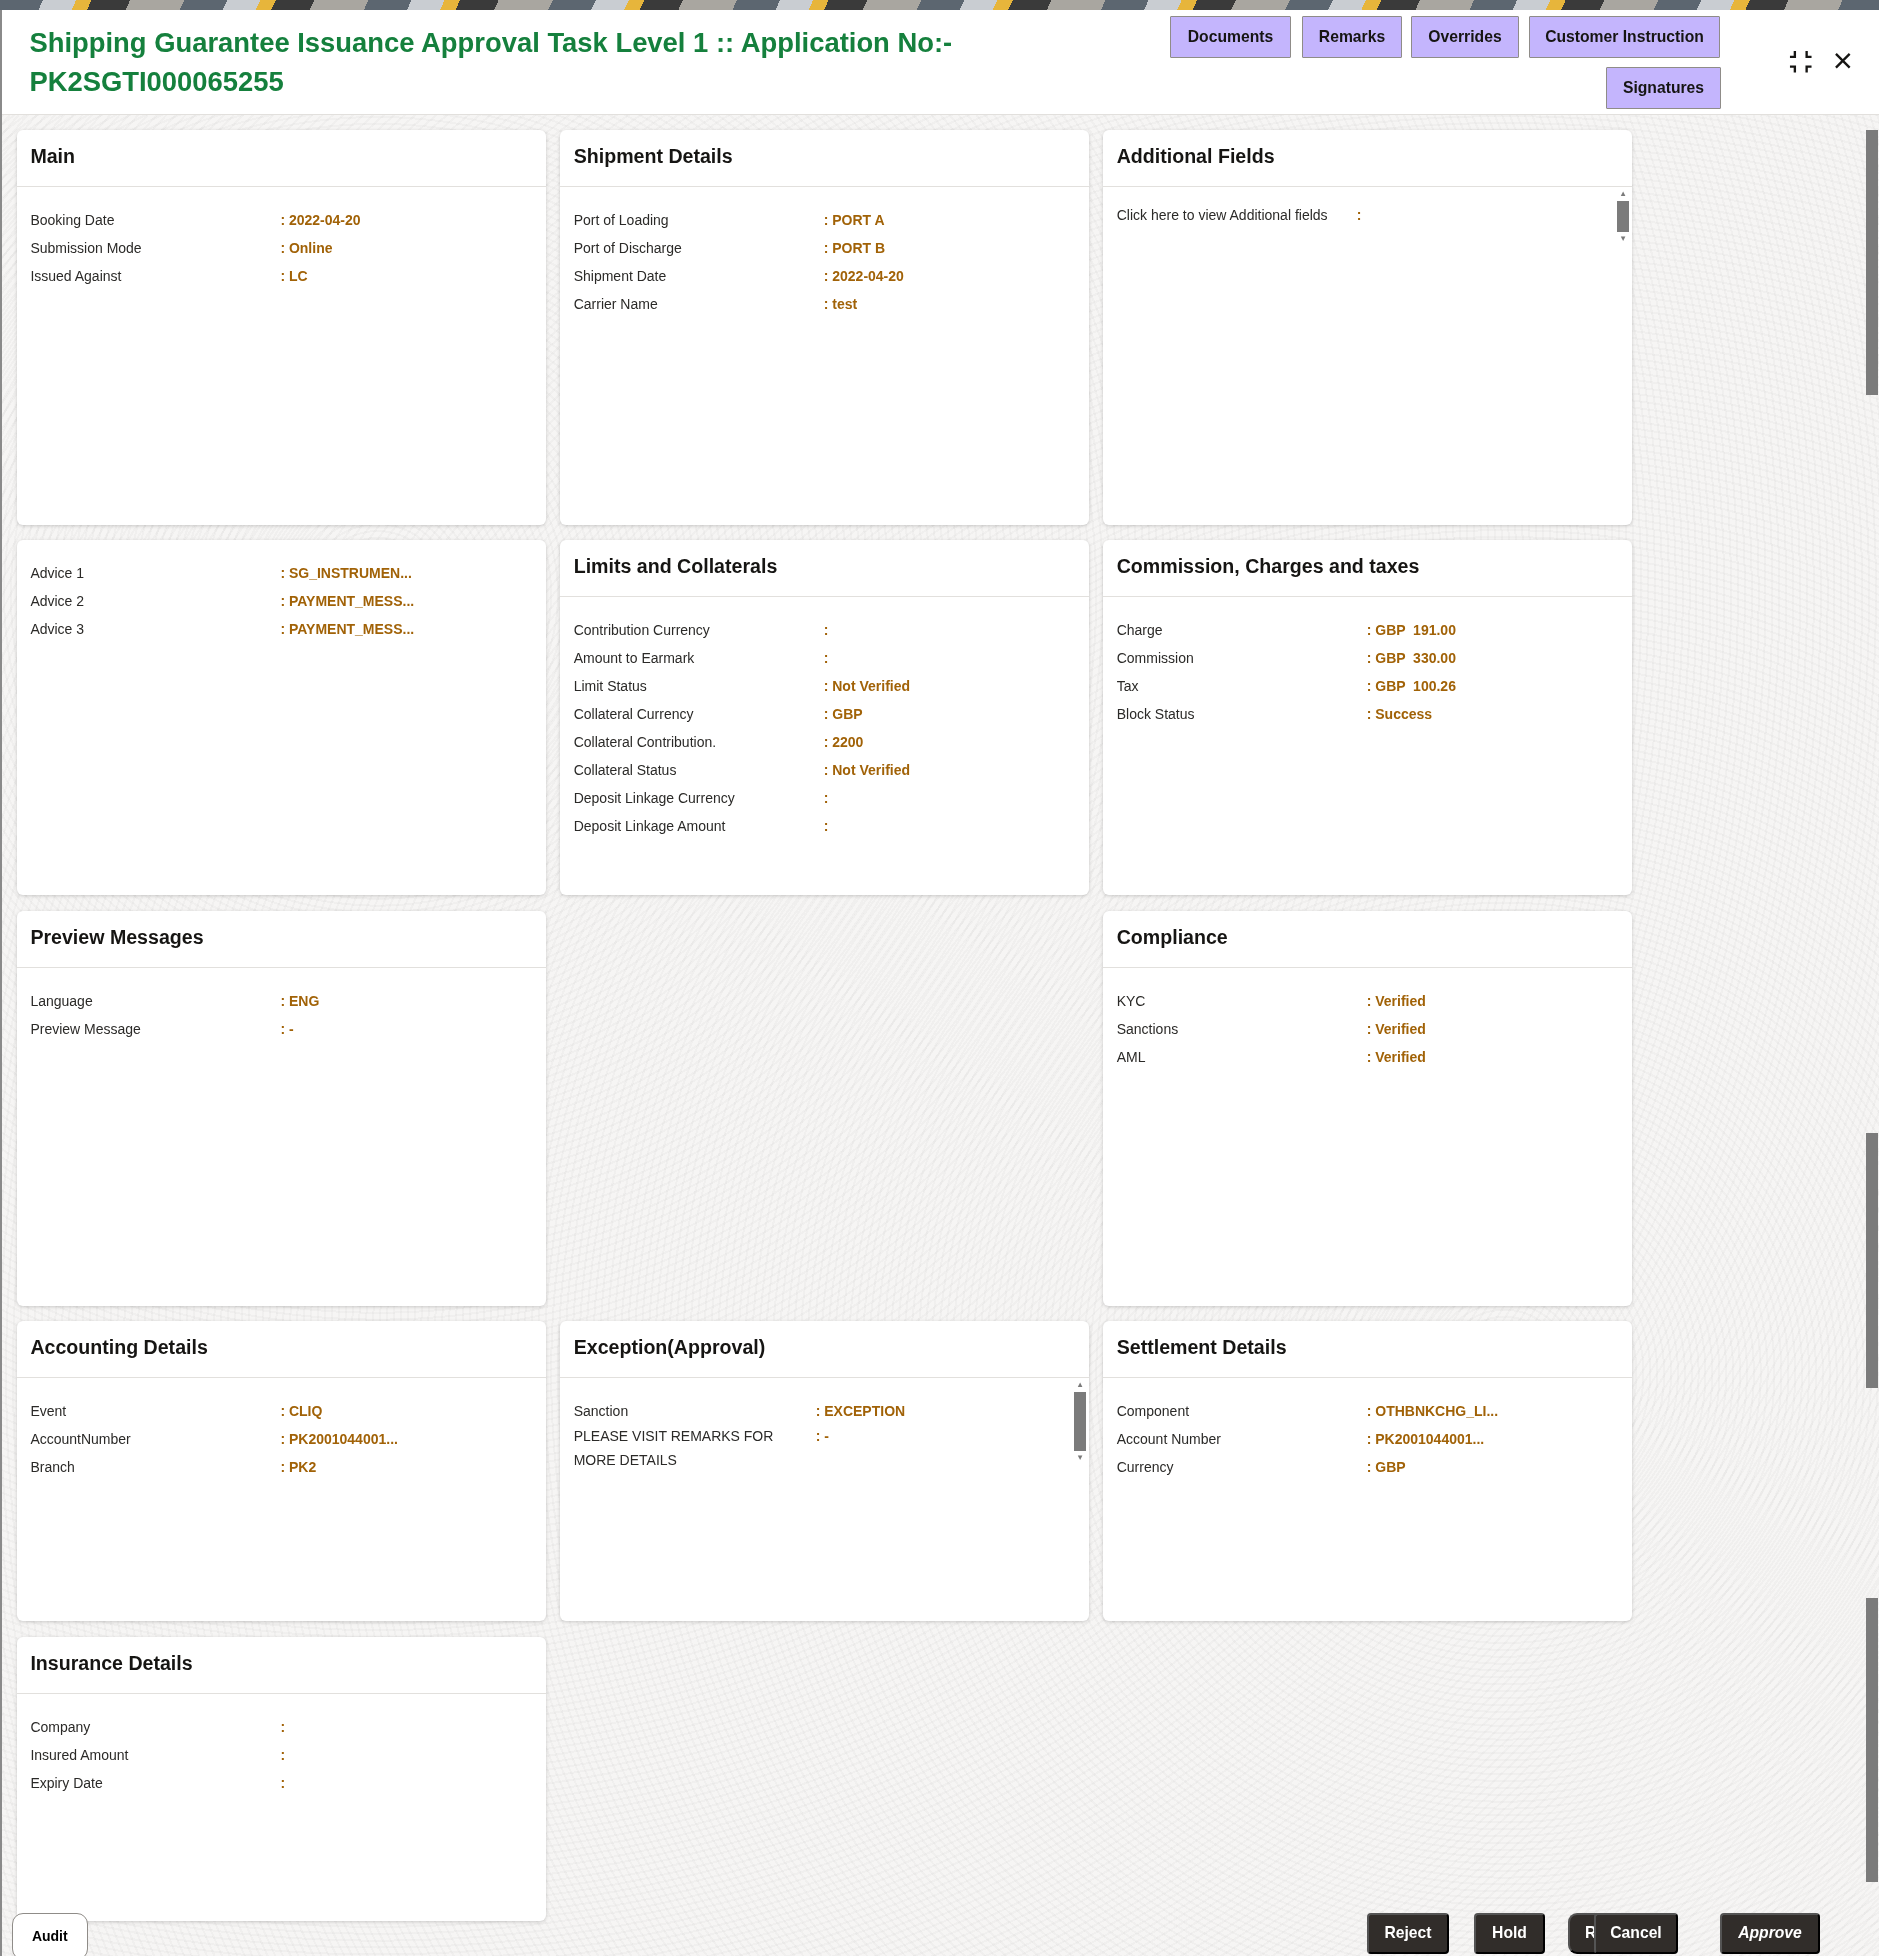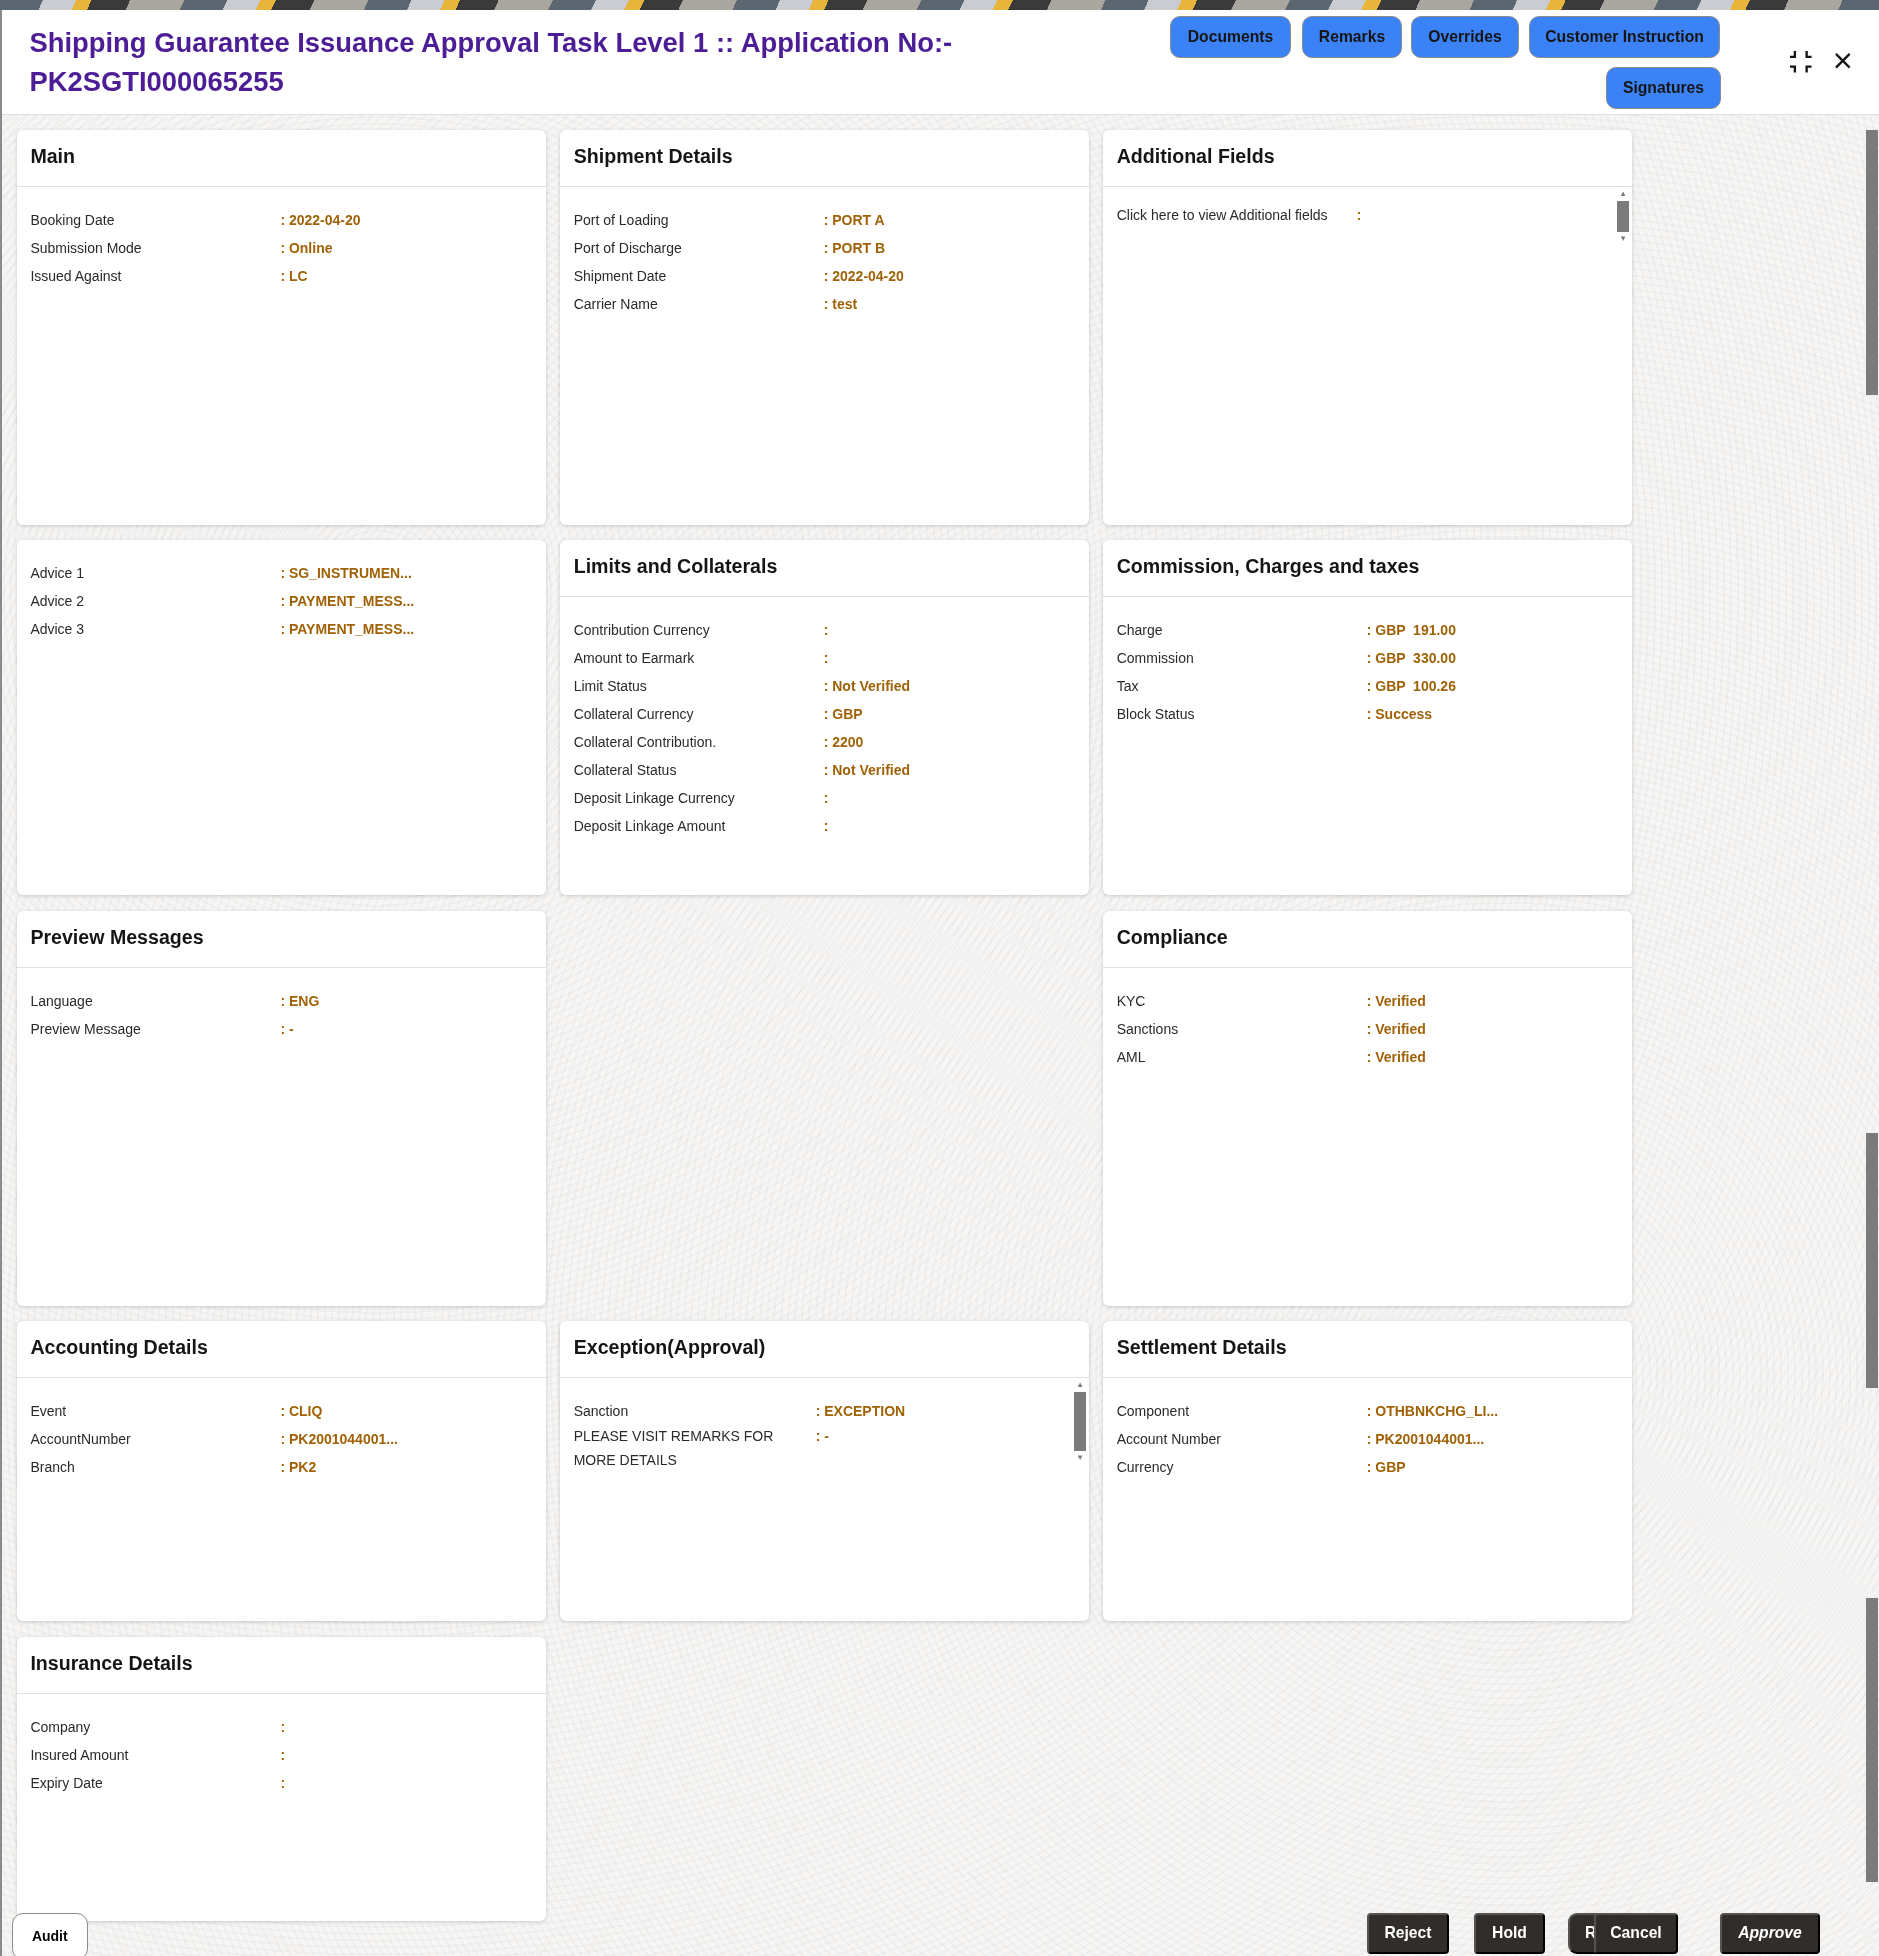--- a/index.html
+++ b/index.html
@@ -26,25 +26,25 @@
       repeating-radial-gradient(circle at 20% 30%, rgba(0,0,0,0.025) 0 2px, transparent 2px 6.9px),
       repeating-radial-gradient(circle at 80% 70%, rgba(0,0,0,0.025) 0 2px, transparent 2px 6.9px);
   }
   .header {
     position: absolute; left: 0; top: 0; width: 1880px; height: 105px;
     background: #ffffff;
     border-bottom: 1px solid #e2e0dd;
   }
   .title {
     position: absolute; left: 27.4px; top: 13.7px; width: 941px;
-    font-size: 27.4px; font-weight: bold; line-height: 39px; color: #4c1d95;
+    font-size: 27.4px; font-weight: bold; line-height: 39px; color: #15803d;
   }
   .hbtn {
     position: absolute; height: 42px;
-    background: #3b82f6; border: 1px solid #8f8c88; border-radius: 10px;
+    background: #c4b5fd; border: 1px solid #8f8c88; border-radius: 1px;
     font-size: 15.7px; font-weight: bold; color: #161513;
     display: flex; align-items: center; justify-content: center;
     font-family: "Liberation Sans", sans-serif;
   }
   .icon-min {
     position: absolute; left: 1786px; top: 39px; width: 25.5px; height: 25.5px;
   }
   .icon-close {
     position: absolute; left: 1831px; top: 41px; width: 19.6px; height: 19.6px;
   }

